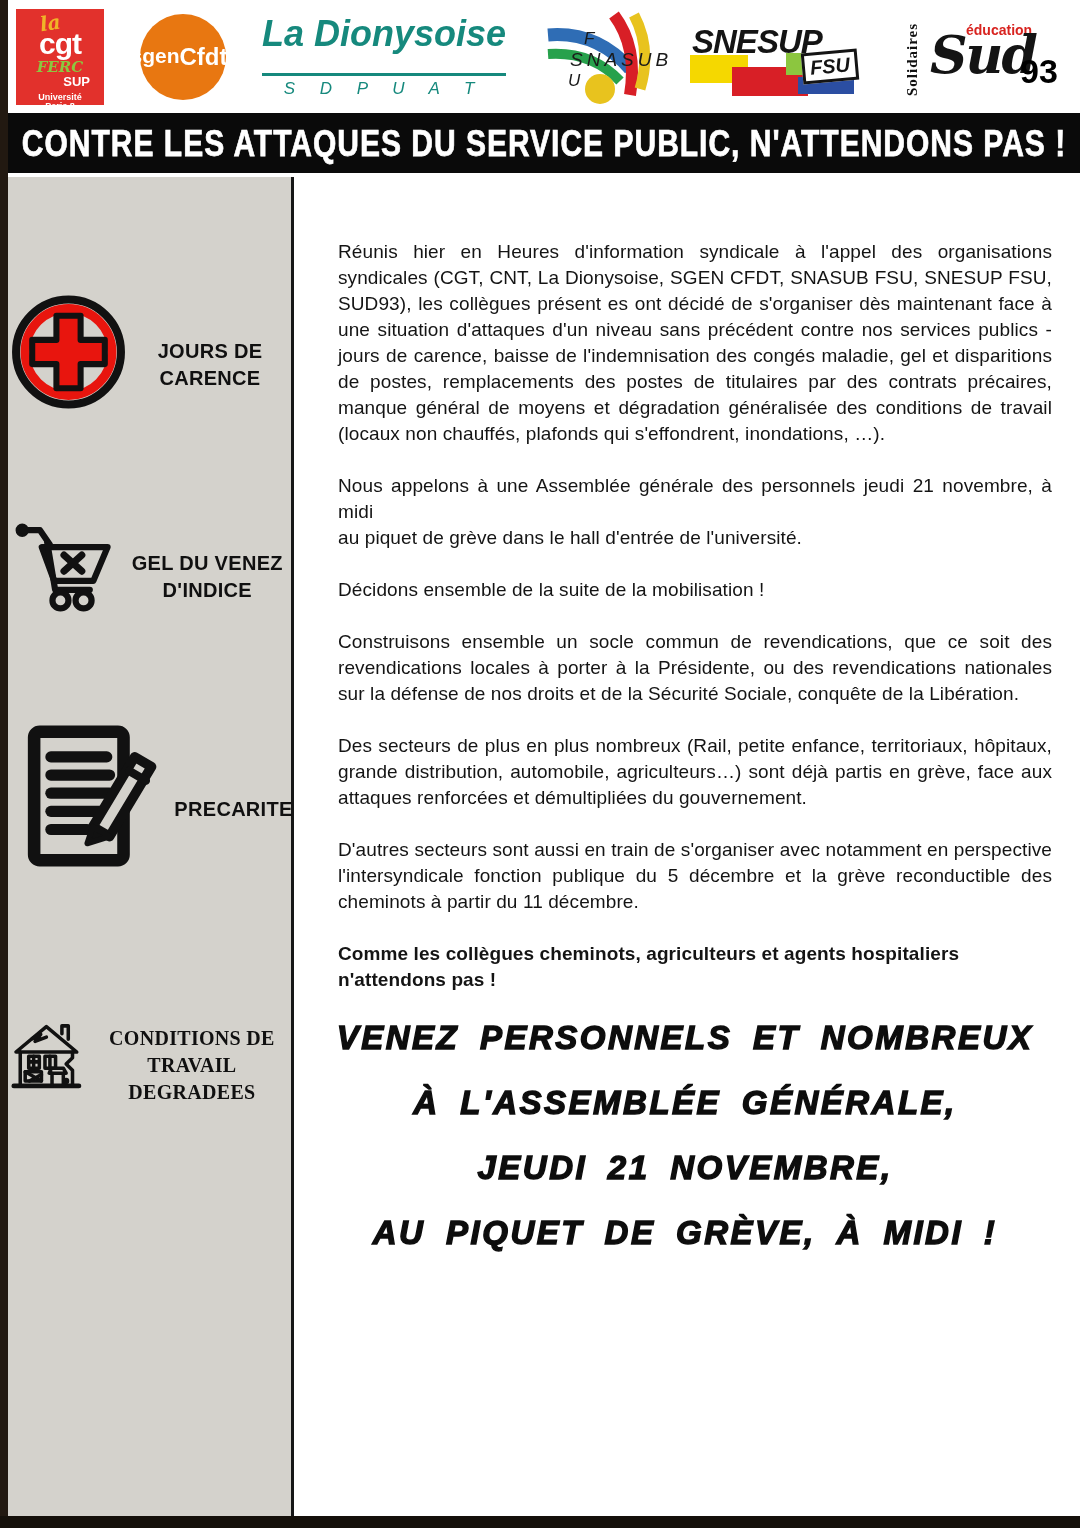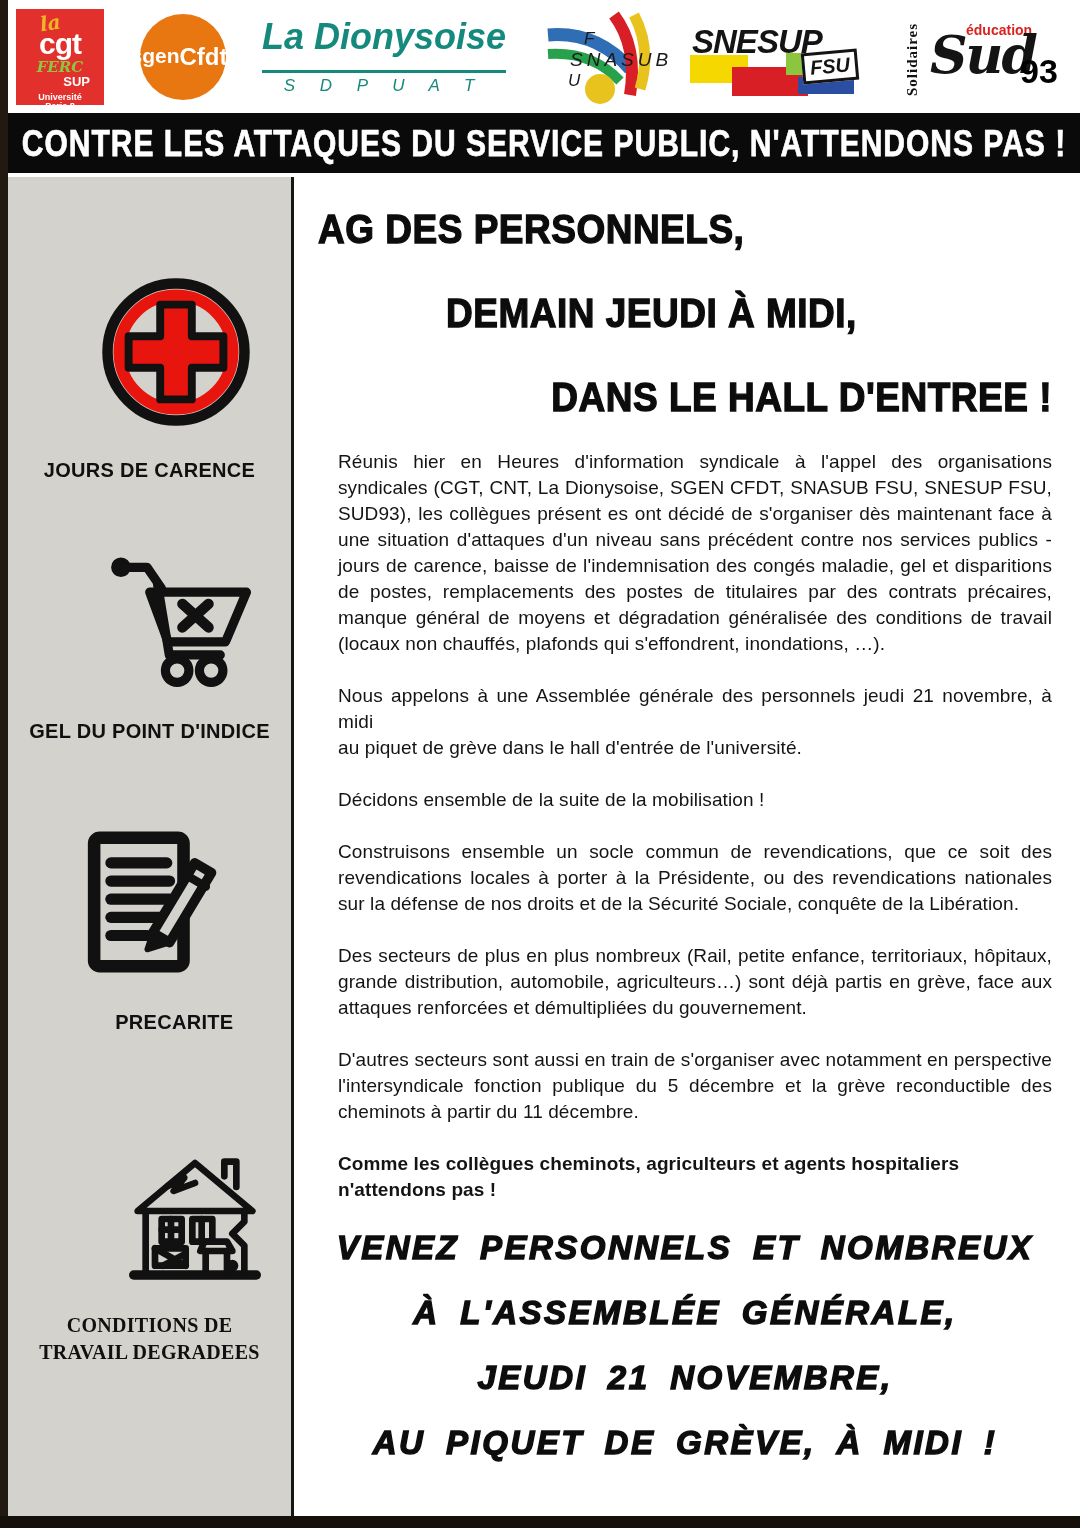--- a/index.html
+++ b/index.html
@@ -30,21 +30,21 @@
   .logo-cgt .paris { font-weight:bold; font-size:9px; }
   .logo-sgen {
     width:86px; height:86px; border-radius:50%; background:#e87711; color:#fff;
     display:flex; flex-direction:row; align-items:center; justify-content:center; line-height:1.05; flex:0 0 auto;
   }
   .logo-sgen .l1 { font-weight:bold; font-size:21px; }
   .logo-sgen .l2 { font-weight:bold; font-size:24px; }
   .logo-dionysoise { color:#16897d; flex:0 0 auto; text-align:center; }
   .logo-dionysoise .title {
     font-style:italic; font-weight:bold; font-size:36px; letter-spacing:0;
-    border-bottom:3px solid #16897d; padding-bottom:14px; line-height:1.1;
+    border-bottom:3px solid #16897d; padding-bottom:20px; line-height:1.1;
   }
   .logo-dionysoise .sub { font-style:italic; font-size:17px; letter-spacing:10px; margin-top:3px; }
   .logo-snasub { position:relative; width:112px; height:100px; flex:0 0 auto; }
   .logo-snasub .txt { position:absolute; color:#1a1a1a; font-size:17px; font-style:italic; }
   .logo-snesup { position:relative; width:178px; height:84px; flex:0 0 auto; }
   .logo-snesup .block { position:absolute; }
   .logo-snesup .name {
     position:absolute; left:2px; top:8px; font-weight:bold; font-style:italic;
     font-size:33px; color:#141414; letter-spacing:-1px; z-index:2;
   }
@@ -70,21 +70,21 @@
     color:#fff; font-weight:bold; font-size:30px; letter-spacing:1px; white-space:nowrap;
     transform:scaleY(1.25); -webkit-text-stroke:0.6px #fff;
   }
 
   
   .sidebar {
     position:absolute; left:8px; top:177px; width:286px; height:1339px;
     background:#d4d2cc; border-right:3px solid #161616;
     display:flex; flex-direction:column; align-items:center;
   }
-  .side-item { display:flex; flex-direction:column; align-items:flex-end; }
+  .side-item { display:flex; flex-direction:row; align-items:center; }
   .side-item .label {
     font-weight:bold; font-size:20px; color:#101010; text-align:center;
     letter-spacing:0.3px; line-height:1.35; max-width:250px;
   }
   .mt-1 { margin-top:96px; } .mt-2 { margin-top:58px; } .mt-3 { margin-top:76px; } .mt-4 { margin-top:100px;font-family:Liberation Serif, serif; }
   .icon-gap { margin-top:26px; }
 
   
   .main { position:absolute; left:297px; top:173px; width:783px; height:1343px; background:#fff; padding:36px 28px 0 21px; }
   .headline { font-weight:bold; color:#0c0c0c; }
@@ -186,21 +186,21 @@
         <g fill="none" stroke="#111" stroke-width="7" stroke-linecap="round" stroke-linejoin="round">
           <circle cx="16" cy="17" r="4" fill="#111"></circle>
           <path d="M16,17 H36 L47,33"></path>
           <path d="M38,36 H112 L96,74 H52 Z"></path>
           <path d="M44,30 L53,84 H92"></path>
           <circle cx="59" cy="96" r="9"></circle>
           <circle cx="85" cy="96" r="9"></circle>
           <path d="M63,45 L83,63 M83,45 L63,63" stroke-width="8"></path>
         </g>
       </svg>
-      <div class="label icon-gap">GEL DU POINT D'INDICE</div>
+      <div class="label icon-gap">GEL DU VENEZ D'INDICE</div>
     </div>
 
     <div class="side-item mt-3">
       <svg width="168" height="162" viewBox="0 0 120 116">
         <g fill="none" stroke="#111" stroke-linecap="round" stroke-linejoin="round">
           <rect x="20" y="12" width="64" height="92" rx="4" stroke-width="9"></rect>
           <path d="M32,30 H72" stroke-width="8"></path>
           <path d="M32,43 H74" stroke-width="8"></path>
           <path d="M32,56 H74" stroke-width="8"></path>
           <path d="M32,69 H70" stroke-width="8"></path>
@@ -231,25 +231,20 @@
           <path d="M64,86 H88 L84,79 H67 Z"></path>
           <path d="M68,86 V104 M84,86 V104"></path>
           <circle cx="88" cy="97" r="2" fill="#111"></circle>
         </g>
       </svg>
       <div class="label icon-gap">CONDITIONS DE TRAVAIL DEGRADEES</div>
     </div>
   </div>
 
   <div class="main">
-    <div class="headline">
-      <div class="h-line h1">AG DES PERSONNELS,</div>
-      <div class="h-line h2">DEMAIN JEUDI À MIDI,</div>
-      <div class="h-line h3">DANS LE HALL D'ENTREE !</div>
-    </div>
 
     <div class="bodytext">
       <p>Réunis hier en Heures d'information syndicale à l'appel des organisations syndicales (CGT, CNT, La Dionysoise, SGEN CFDT, SNASUB FSU, SNESUP FSU, SUD93), les collègues présent es ont décidé de s'organiser dès maintenant face à une situation d'attaques d'un niveau sans précédent contre nos services publics - jours de carence, baisse de l'indemnisation des congés maladie, gel et disparitions de postes, remplacements des postes de titulaires par des contrats précaires, manque général de moyens et dégradation généralisée des conditions de travail (locaux non chauffés, plafonds qui s'effondrent, inondations, …).</p>
       <p class="preline">Nous appelons à une Assemblée générale des personnels  jeudi 21 novembre, à midi
 au piquet de grève dans le hall d'entrée de l'université.</p>
       <p>Décidons ensemble de la suite de la mobilisation !</p>
       <p>Construisons ensemble un socle commun de  revendications, que ce soit des revendications locales à porter à la Présidente, ou des revendications nationales sur la défense de nos droits et de la Sécurité Sociale, conquête de la Libération.</p>
       <p>Des secteurs de plus en plus nombreux (Rail, petite enfance, territoriaux, hôpitaux, grande distribution, automobile, agriculteurs…) sont déjà partis en grève, face aux attaques renforcées et démultipliées du gouvernement.</p>
       <p>D'autres secteurs sont aussi en train de s'organiser avec notamment en perspective l'intersyndicale fonction publique du 5 décembre et la grève reconductible des cheminots à partir du 11 décembre.</p>
       <p class="bold">Comme les collègues cheminots, agriculteurs et agents hospitaliers n'attendons pas !</p>

